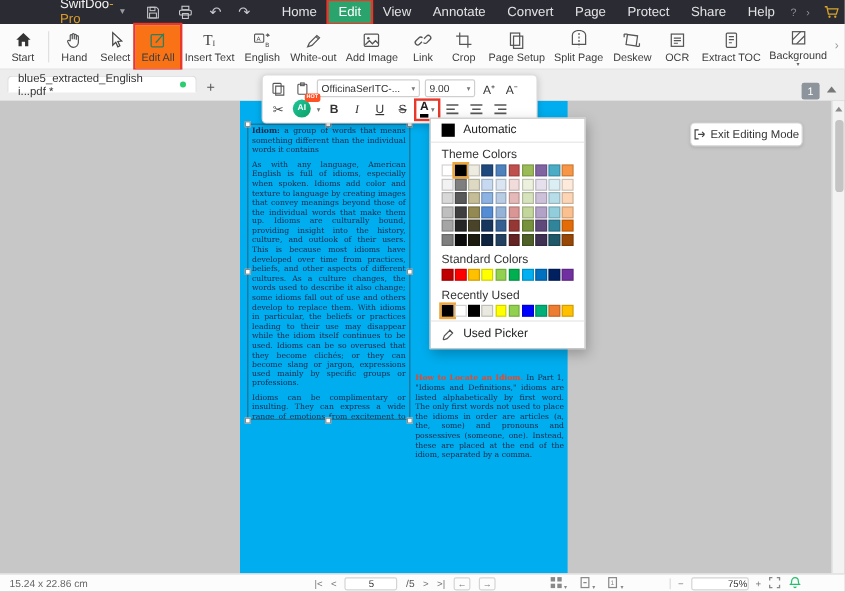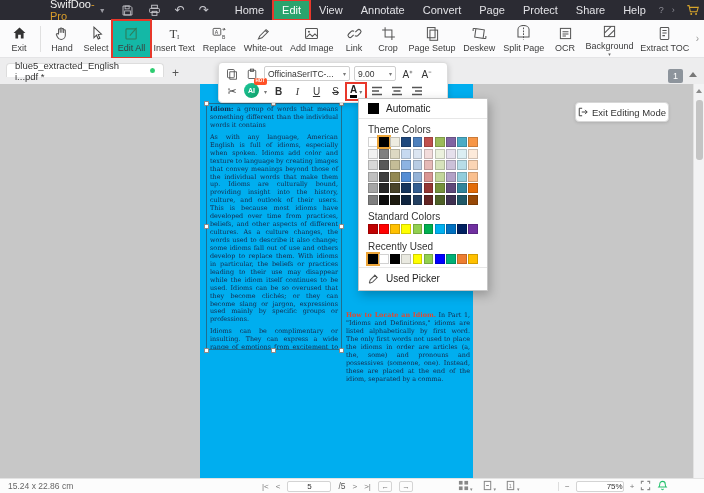--- a/index.html
+++ b/index.html
@@ -17,21 +17,21 @@
   .menu-item { padding:3px 9px; height:20px; display:flex; align-items:center; color:#e2e2e6; cursor:default; }
   .menu-item.active { background:#2aa36d; color:#fff; outline:2px solid #e8382b; outline-offset:-1px; }
   .tb-right { margin-left:auto; display:flex; align-items:center; }
   .tb-mini { color:#8f8f98; font-size:9px; margin:0 4px; }
 
   
   .ribbon { position:absolute; left:0; top:20px; width:704px; height:38px; background:#fbfbfc; border-bottom:1px solid #e4e4e6; display:flex; align-items:center; padding:0 2px; }
   .tile { display:flex; flex-direction:column; align-items:center; justify-content:center; gap:2px; padding:2px 6px; height:36px; min-width:34px; }
   .tile svg { width:17px; height:17px; }
   .tile .lbl { font-size:9px; color:#3c3c3c; white-space:nowrap; line-height:1; }
-  .tile.highlight { background:#14b8a6; outline:2px solid #e8382b; outline-offset:0; }
+  .tile.highlight { background:#f97316; outline:2px solid #e8382b; outline-offset:0; }
   .rib-divider { width:1px; height:26px; background:#e0e0e0; margin:0 4px; }
   .rib-chevron { margin-left:auto; color:#999; font-size:10px; padding:0 3px; }
   .mini-caret { font-size:5px; color:#666; line-height:2px; }
 
   
   .tabbar { position:absolute; left:0; top:58px; width:704px; height:26px; background:#ededee; }
   .doc-tab { position:absolute; left:6px; top:5px; height:14px; width:158px; background:#fff; border:1px solid #ddd; border-bottom:none; border-radius:4px 4px 0 0; display:flex; align-items:center; padding:0 8px; font-size:9.5px; color:#333; }
   .doc-tab .dot { width:5px; height:5px; border-radius:50%; background:#2ecc71; margin-left:6px; }
   .add-tab { position:absolute; left:172px; top:8px; font-size:12px; color:#555; }
   .page-badge { position:absolute; left:668px; top:69px; width:15px; height:14px; background:#8d949c; color:#fff; font-size:9px; display:flex; align-items:center; justify-content:center; border-radius:2px; z-index:5; }
@@ -165,21 +165,21 @@
       </span>
 
     </div>
   </div>
 
   <div class="ribbon">
     <div class="tile">
       <svg viewBox="0 0 20 20">
           <path d="M10 3 L3 9.5 H5.2 V16 H8.4 V11.5 H11.6 V16 H14.8 V9.5 H17 Z" fill="#333"></path>
         </svg>
-      <span class="lbl">Exit</span>
+      <span class="lbl">Start</span>
     </div>
     <div class="rib-divider"></div>
     <div class="tile">
       <svg viewBox="0 0 20 20" fill="none" stroke="#555" stroke-width="1.2">
           <path d="M6.5 10.5 V5.5 a1 1 0 0 1 2 0 V9 V4.5 a1 1 0 0 1 2 0 V9 V5.2 a1 1 0 0 1 2 0 V9.5 V6.5 a1 1 0 0 1 2 0 V12 a5 5 0 0 1-5 5 c-2.5 0-3.4-1.2-4.3-3 L4 11.5 a1 1 0 0 1 1.7-1 Z"></path>
         </svg>
       <span class="lbl">Hand</span>
     </div>
     <div class="tile">
       <svg viewBox="0 0 20 20">
@@ -201,21 +201,21 @@
         </svg>
       <span class="lbl">Insert Text</span>
     </div>
     <div class="tile">
       <svg viewBox="0 0 20 20" fill="none" stroke="#555" stroke-width="1.1">
           <rect x="2.5" y="4" width="9" height="8" rx="1"></rect>
           <text x="4.5" y="10.5" font-size="6" fill="#444" stroke="none">A</text>
           <text x="13" y="16.5" font-size="6" fill="#444" stroke="none">B</text>
           <path d="M13.5 5 h3 l-1.5-1.5 M16.5 5 l-1.5 1.5"></path>
         </svg>
-      <span class="lbl">Replace</span>
+      <span class="lbl">English</span>
     </div>
     <div class="tile">
       <svg viewBox="0 0 20 20" fill="none" stroke="#555" stroke-width="1.2">
           <path d="M4 16.5 l1.6-3.6 L13 5.5 l2.6 2.2 -7.4 7.4 z"></path>
           <path d="M12 6.5 l2.6 2.2"></path>
         </svg>
       <span class="lbl">White-out</span>
     </div>
     <div class="tile">
       <svg viewBox="0 0 20 20" fill="none" stroke="#555" stroke-width="1.2">
@@ -241,53 +241,53 @@
     </div>
     <div class="tile">
       <svg viewBox="0 0 20 20" fill="none" stroke="#555" stroke-width="1.2">
           <rect x="4" y="3" width="9" height="12"></rect>
           <rect x="7" y="6" width="9" height="12"></rect>
         </svg>
       <span class="lbl">Page Setup</span>
     </div>
     <div class="tile">
       <svg viewBox="0 0 20 20" fill="none" stroke="#555" stroke-width="1.2">
+          <path d="M3.5 5 a6.5 4.5 0 0 1 13 0 v9 h-13 z"></path>
+          <path d="M10 3 V17" stroke-dasharray="2 1.4"></path>
+        </svg>
+      <span class="lbl">Split Page</span>
+    </div>
+    <div class="tile">
+      <svg viewBox="0 0 20 20" fill="none" stroke="#555" stroke-width="1.2">
           <rect x="5" y="5" width="10" height="10" transform="rotate(8 10 10)"></rect>
           <path d="M2.5 4 h3 M2.5 4 v3 M17.5 16 h-3 M17.5 16 v-3"></path>
         </svg>
       <span class="lbl">Deskew</span>
     </div>
     <div class="tile">
       <svg viewBox="0 0 20 20" fill="none" stroke="#555" stroke-width="1.2">
-          <path d="M3.5 5 a6.5 4.5 0 0 1 13 0 v9 h-13 z"></path>
-          <path d="M10 3 V17" stroke-dasharray="2 1.4"></path>
-        </svg>
-      <span class="lbl">Split Page</span>
-    </div>
-    <div class="tile">
-      <svg viewBox="0 0 20 20" fill="none" stroke="#555" stroke-width="1.2">
           <rect x="4" y="4" width="12" height="12"></rect>
           <path d="M6.5 8 h7 M6.5 10.5 h7 M6.5 13 h4"></path>
         </svg>
       <span class="lbl">OCR</span>
     </div>
     <div class="tile">
       <svg viewBox="0 0 20 20" fill="none" stroke="#555" stroke-width="1.2">
+          <rect x="5" y="3" width="10" height="14" rx="1"></rect>
+          <path d="M7.5 6.5 h5 M7.5 9.5 h5 M7.5 12.5 h3"></path>
+        </svg>
+      <span class="lbl">Extract TOC</span>
+    </div>
+    <div class="tile">
+      <svg viewBox="0 0 20 20" fill="none" stroke="#555" stroke-width="1.2">
           <rect x="4" y="4" width="12" height="12"></rect>
           <path d="M4 12 L12 4 M8 16 L16 8"></path>
         </svg>
       <span class="lbl">Background</span>
       <span class="mini-caret">▾</span>
-    </div>
-    <div class="tile">
-      <svg viewBox="0 0 20 20" fill="none" stroke="#555" stroke-width="1.2">
-          <rect x="5" y="3" width="10" height="14" rx="1"></rect>
-          <path d="M7.5 6.5 h5 M7.5 9.5 h5 M7.5 12.5 h3"></path>
-        </svg>
-      <span class="lbl">Extract TOC</span>
     </div>
     <span class="rib-chevron">›</span>
   </div>
 
   <div class="tabbar">
     <div class="doc-tab">
       <span>blue5_extracted_English i...pdf *</span>
       <span class="dot"></span>
     </div>
     <span class="add-tab">+</span>

